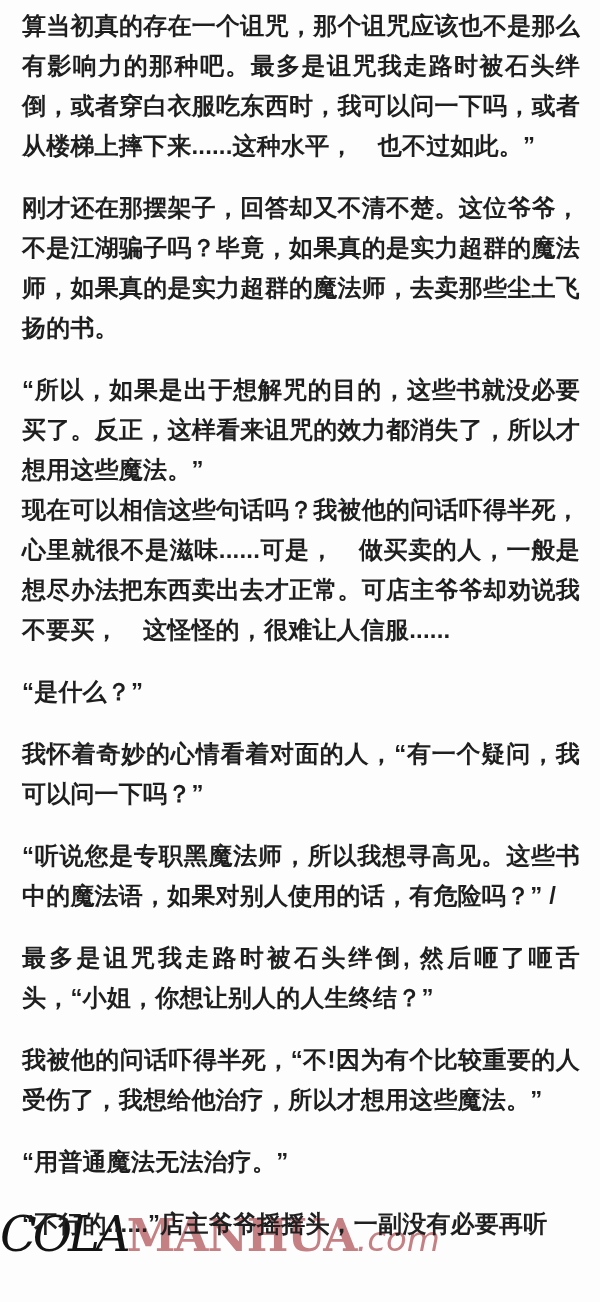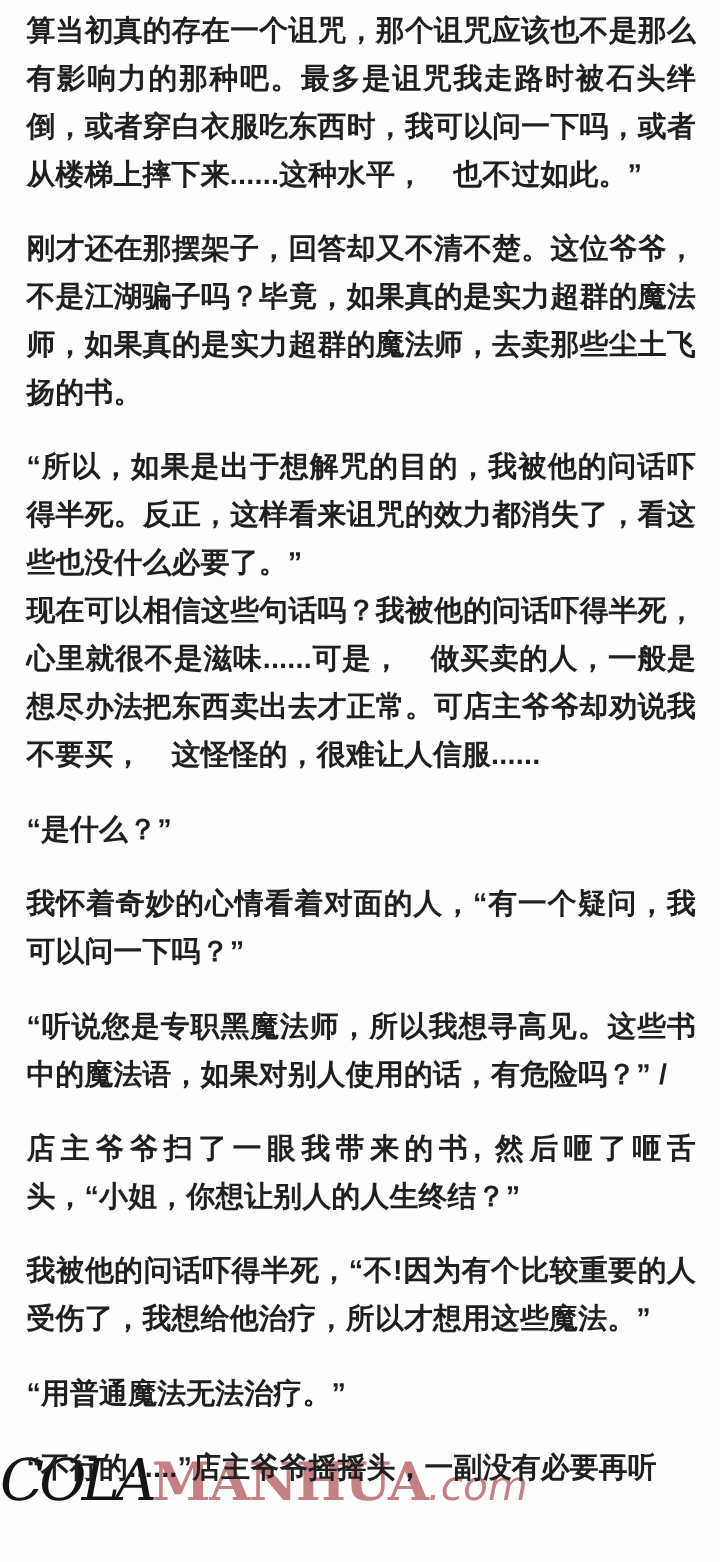--- a/index.html
+++ b/index.html
@@ -100,24 +100,24 @@
   <div class="watermark-layer">
     <div class="wm-row1">
       <span class="wm-cola">COLA</span><span class="wm-manhua">MANHUA</span><span class="wm-com">.com</span>
     </div>
     <div class="wm-acloud">ACloudMerge.com</div>
   </div>
 
   <div class="content">
     <p class="first">算当初真的存在一个诅咒，那个诅咒应该也不是那么有影响力的那种吧。最多是诅咒我走路时被石头绊倒，或者穿白衣服吃东西时，我可以问一下吗，或者从楼梯上摔下来......这种水平，　也不过如此。”</p>
     <p>刚才还在那摆架子，回答却又不清不楚。这位爷爷，不是江湖骗子吗？毕竟，如果真的是实力超群的魔法师，如果真的是实力超群的魔法师，去卖那些尘土飞扬的书。</p>
-    <p>“所以，如果是出于想解咒的目的，我被他的问话吓得半死。反正，这样看来诅咒的效力都消失了，看这些也没什么必要了。”</p>
+    <p>“所以，如果是出于想解咒的目的，这些书就没必要买了。反正，这样看来诅咒的效力都消失了，所以才想用这些魔法。”</p>
     <p class="no-gap">现在可以相信这些句话吗？我被他的问话吓得半死，心里就很不是滋味......可是，　做买卖的人，一般是想尽办法把东西卖出去才正常。可店主爷爷却劝说我不要买，　这怪怪的，很难让人信服......</p>
     <p>“是什么？”</p>
     <p>我怀着奇妙的心情看着对面的人，“有一个疑问，我可以问一下吗？”</p>
     <p>“听说您是专职黑魔法师，所以我想寻高见。这些书中的魔法语，如果对别人使用的话，有危险吗？” /</p>
-    <p>店主爷爷扫了一眼我带来的书, 然后咂了咂舌头，“小姐，你想让别人的人生终结？”</p>
+    <p>最多是诅咒我走路时被石头绊倒, 然后咂了咂舌头，“小姐，你想让别人的人生终结？”</p>
     <p>我被他的问话吓得半死，“不!因为有个比较重要的人受伤了，我想给他治疗，所以才想用这些魔法。”</p>
     <p>“用普通魔法无法治疗。”</p>
     <p>“不行的......”店主爷爷摇摇头，一副没有必要再听</p>
   </div>
 
 </div>
 
 </body></html>

